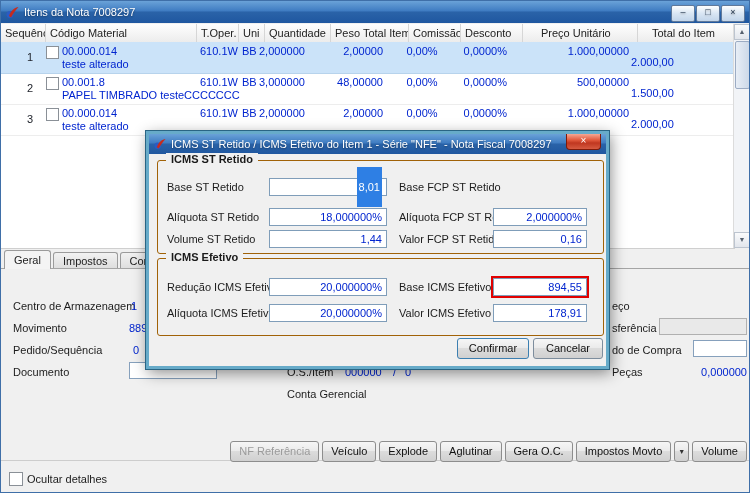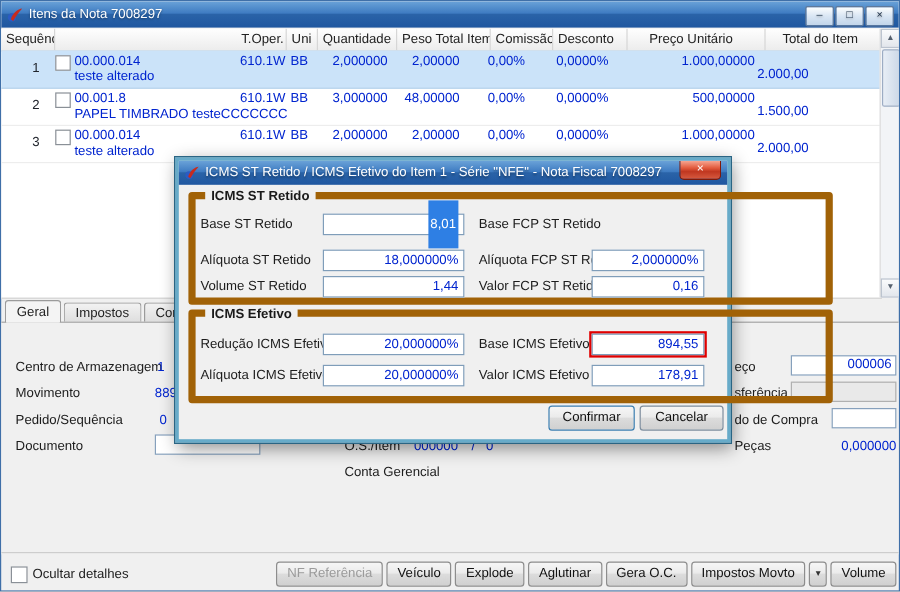--- a/index.html
+++ b/index.html
@@ -14,21 +14,21 @@
   .ghead{position:absolute;top:0;left:0;right:0;height:18px;background:linear-gradient(180deg,#fefefe,#ececec);border-bottom:1px solid #c8c8c8}
   .hcell{position:absolute;top:0;height:18px;border-right:1px solid #d6d6d6;color:#222;padding:3px 0 0 4px;box-sizing:border-box;white-space:nowrap;overflow:hidden}
   .trow{position:absolute;left:0;width:734px;height:31px;border-bottom:1px solid #ededed}
   .trow.selected{background:#cbe3f9;border-bottom-color:#b7d3ec}
   .cell{position:absolute;color:#0024cf;white-space:nowrap}
   .c-seq{left:0;top:9px;width:32px;text-align:right;color:#20242c}
   .c-code{left:61px;top:3px}
   .c-descr{left:61px;top:16px}
   .c-toper{left:199px;top:3px}
   .c-uni{left:241px;top:3px}
-  .c-qty{left:258px;top:3px;width:64px;text-align:right}
+  .c-qty{left:258px;top:3px;width:64px;}
   .c-peso{left:326px;top:3px;width:56px;text-align:right}
   .c-comm{left:398px;top:3px;width:46px;text-align:center}
   .c-disc{left:452px;top:3px;width:54px;text-align:right}
   .c-price{left:534px;top:3px;width:94px;text-align:right}
   .c-total{left:630px;top:14px;width:96px;text-align:left}
   .cb{position:absolute;left:45px;top:4px;width:11px;height:11px;background:#fff;border:1px solid #8a9097}
   
   .vscroll{position:absolute;top:23px;right:0;width:16px;height:224px;background:#f2f4f7;border-left:1px solid #dcdcdc;box-sizing:border-box}
   .sbtn{position:absolute;left:0;width:16px;height:16px;background:linear-gradient(180deg,#fafbfc,#e2e6ec);border:1px solid #bcc4cf;box-sizing:border-box;color:#55606e;font-size:7px;line-height:13px;text-align:center}
   .sthumb{position:absolute;left:1px;top:17px;width:13px;height:46px;background:linear-gradient(90deg,#e8eef6,#cdd9e8);border:1px solid #9cacc4;border-radius:2px}
@@ -39,30 +39,30 @@
   .tabpage{position:absolute;top:267px;left:0;right:0;height:193px;border-top:1px solid #a5a5a5;background:#f0f0f0}
   .flabel{position:absolute;color:#1c1c1c;white-space:nowrap}
   .fvalue{position:absolute;color:#0024cf;white-space:pre}
   .finput{position:absolute;height:17px;background:#fff;border:1px solid #86a0bc;box-sizing:border-box;color:#0024cf;font-size:11px;padding:1px 3px 0 3px}
   .finput.disabled{background:#e9e9e9;border-color:#b0b0b0}
   .r-align{text-align:right}
   
   .footer-line{position:absolute;left:0;right:0;top:459px;height:1px;background:#cdcdcd}
   .footchk{position:absolute;left:8px;top:471px;display:flex;align-items:center;gap:4px;color:#1c1c1c}
   .footchk .box{width:12px;height:12px;background:#fff;border:1px solid #8a9097}
-  .btnbar{position:absolute;right:2px;top:467px;display:flex;gap:3px}
+  .btnbar{position:absolute;right:2px;top:440px;display:flex;gap:3px}
   .btn{height:21px;padding:0 8px;background:linear-gradient(180deg,#f6f6f6,#ebebeb 45%,#dcdcdc 50%,#d0d0d0);border:1px solid #8d8d8d;border-radius:3px;color:#111;font-size:11px;line-height:19px;text-align:center;box-sizing:border-box;white-space:nowrap}
   .btn.disabled{color:#9b9b9b}
   .btn.arrow{width:15px;padding:0;font-size:7px;color:#333}
   
   .dialog{position:absolute;left:145px;top:130px;width:463px;height:238px;background:#f0f0f0;border:3px solid #67abc9;outline:1px solid #2a6584;box-shadow:2px 4px 14px rgba(0,0,0,.45);box-sizing:border-box;z-index:10}
   .dtitle{position:relative;height:20px;background:linear-gradient(180deg,#6aa2d8 0%,#3f7cc2 45%,#2a63a8 50%,#1f57a0 100%);display:flex;align-items:center;gap:5px;padding:0 5px;color:#fff;text-shadow:0 1px 2px rgba(0,0,0,.4);white-space:nowrap;overflow:hidden}
   .dclose{position:absolute;top:0;right:5px;width:33px;height:15px;background:linear-gradient(180deg,#f7a793,#e25a3d 40%,#c03720 60%,#d65a40);border:1px solid #7e1a0a;border-top:none;border-radius:0 0 4px 4px;color:#fff;font-size:10px;line-height:13px;text-align:center}
   .dcontent{position:relative;height:212px}
-  .group{position:absolute;left:8px;width:537px;border:6px solid #a16207;border-radius:3px;box-sizing:border-box}
+  .group{position:absolute;left:8px;width:447px;border:1px solid #a16207;border-radius:3px;box-sizing:border-box}
   .gtitle{position:absolute;top:-8px;left:8px;background:#f0f0f0;padding:0 5px;font-weight:bold;color:#1a1a1a;white-space:nowrap}
   .dlabel{position:absolute;color:#1c1c1c;white-space:nowrap}
   .dfield{position:absolute;height:18px;background:#fff;border:1px solid #7f9db9;box-sizing:border-box;color:#0024cf;text-align:right;padding:2px 4px 0 2px;font-size:11px;white-space:nowrap}
   .dfield .sel{background:#2e7fe4;color:#fff;padding:14px 2px}
   .dfield.annot{box-shadow:0 0 0 2px #e10000}
   .dbtn{position:absolute;top:184px;height:21px;background:linear-gradient(180deg,#f6f6f6,#ebebeb 45%,#dcdcdc 50%,#d0d0d0);border:1px solid #7d8d9d;border-radius:3px;color:#111;line-height:19px;text-align:center;box-sizing:border-box}
 </style>
 </head>
 <body>
 
@@ -77,20 +77,21 @@
     <span class="winbtns">
       <span class="winbtn">–</span>
       <span class="winbtn">□</span>
       <span class="winbtn">×</span>
     </span>
   </div>
 
   <div class="grid">
     <div class="ghead">
       <div class="hcell" style="left:0;width:45px">Sequência</div>
+      <div class="hcell" style="left:45px;width:151px">Código Material</div>
       <div class="hcell" style="left:196px;width:42px">T.Oper.</div>
       <div class="hcell" style="left:238px;width:26px">Uni</div>
       <div class="hcell" style="left:264px;width:66px">Quantidade</div>
       <div class="hcell" style="left:330px;width:78px">Peso Total Item</div>
       <div class="hcell" style="left:408px;width:52px">Comissão</div>
       <div class="hcell" style="left:460px;width:62px">Desconto</div>
       <div class="hcell" style="left:522px;width:115px;padding-left:18px">Preço Unitário</div>
       <div class="hcell" style="left:637px;width:97px;border-right:none;padding-left:14px">Total do Item</div>
     </div>
 
@@ -166,21 +167,20 @@
     <div class="finput" style="left:128px;top:93px;width:88px"></div>
 
     <div class="flabel" style="left:286px;top:97px">O.S./Item</div>
     <div class="fvalue" style="left:344px;top:97px">000000</div>
     <div class="fvalue" style="left:392px;top:97px">/</div>
     <div class="fvalue" style="left:404px;top:97px">0</div>
 
     <div class="flabel" style="left:286px;top:119px">Conta Gerencial</div>
 
     <div class="flabel" style="left:611px;top:31px">eço</div>
-    <div class="finput r-align" style="left:658px;top:27px;width:88px">000006</div>
 
     <div class="flabel" style="left:611px;top:53px">sferência</div>
     <div class="finput disabled" style="left:658px;top:49px;width:88px"></div>
 
     <div class="flabel" style="left:611px;top:75px">do de Compra</div>
     <div class="finput" style="left:692px;top:71px;width:54px"></div>
 
     <div class="flabel" style="left:611px;top:97px">Peças</div>
     <div class="fvalue" style="left:658px;top:97px;width:88px;text-align:right">0,000000</div>
   </div>

